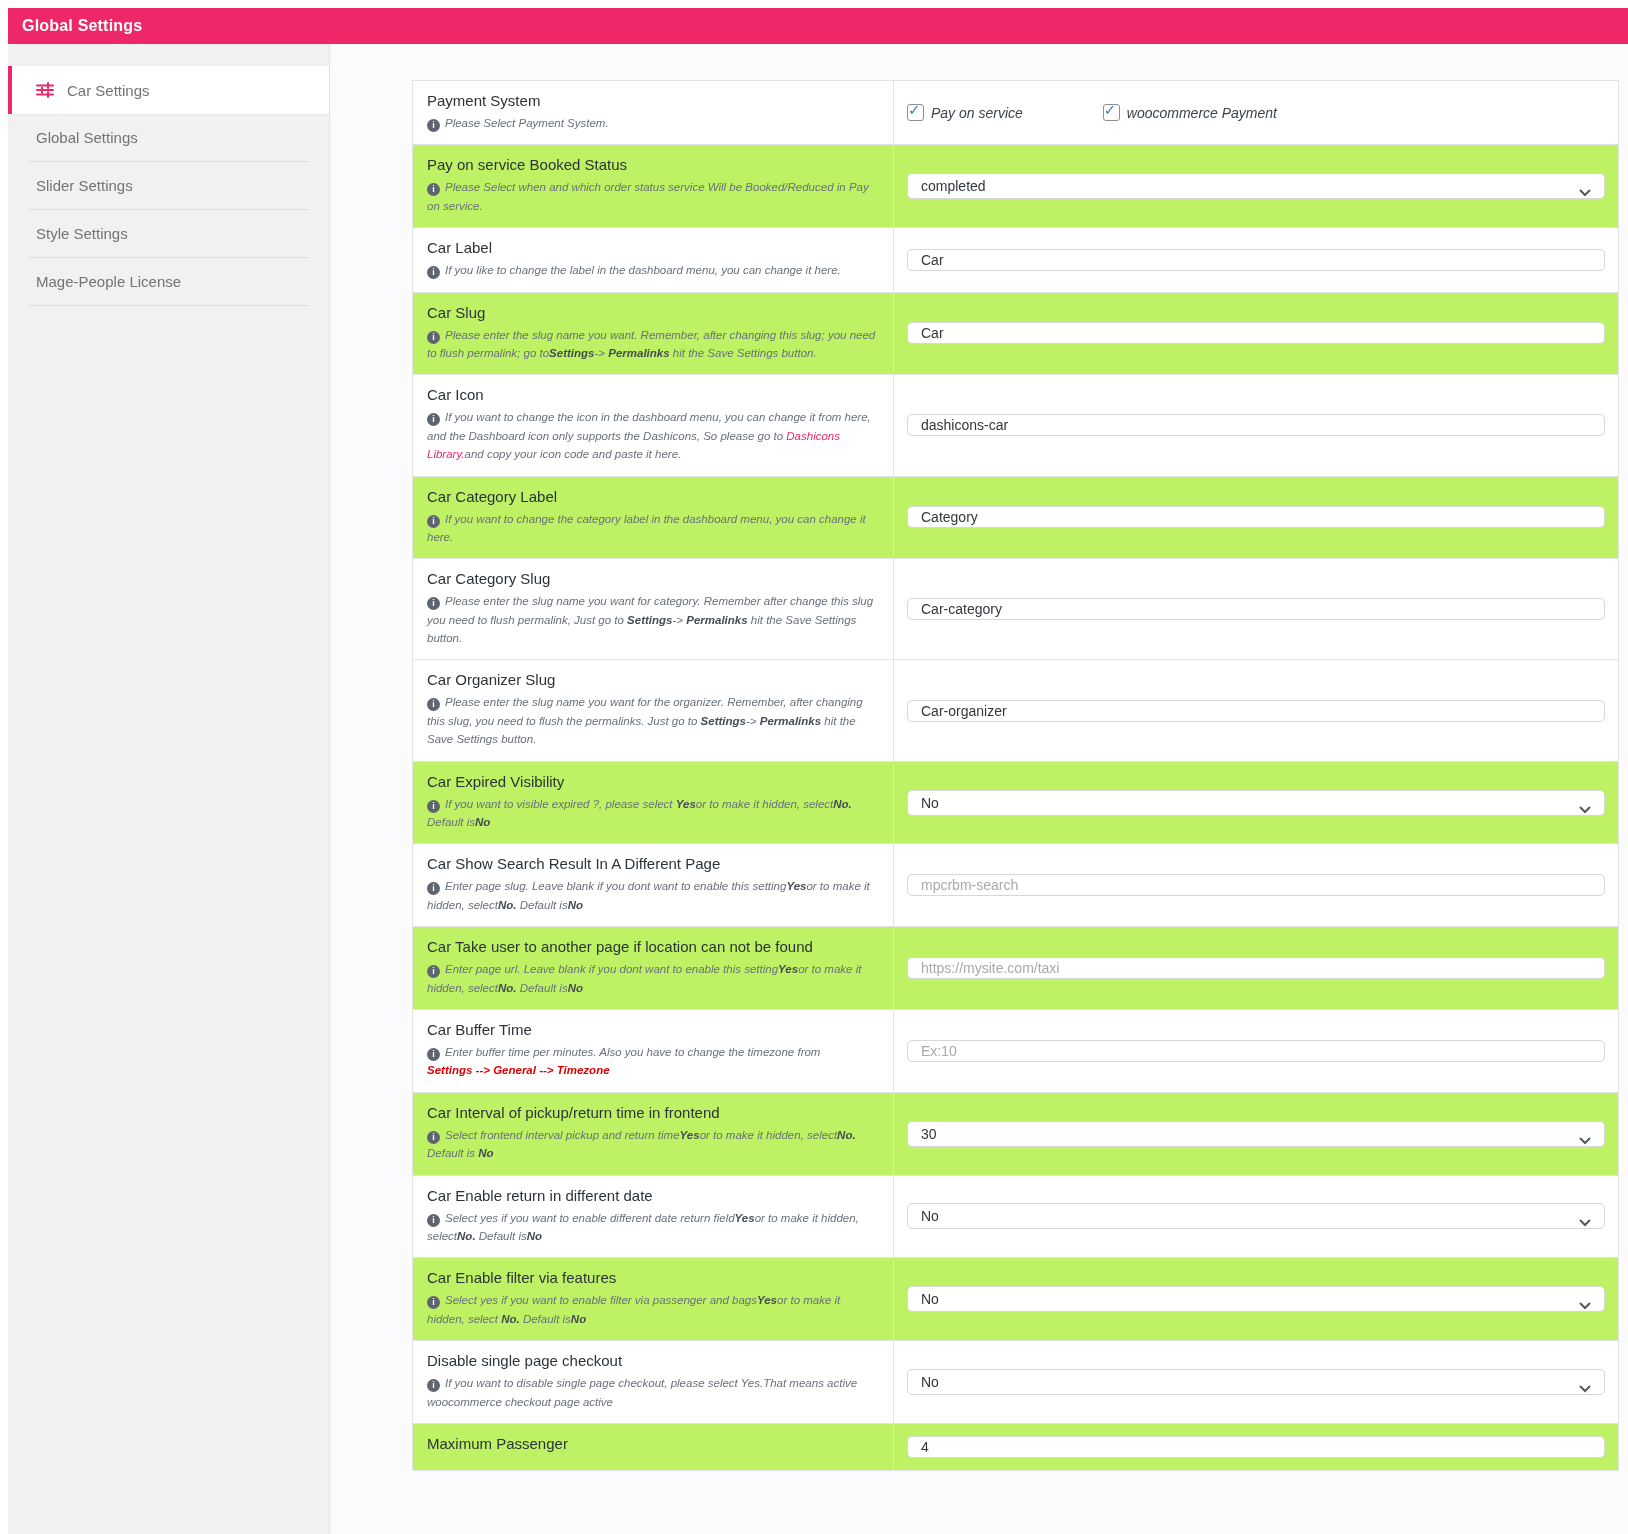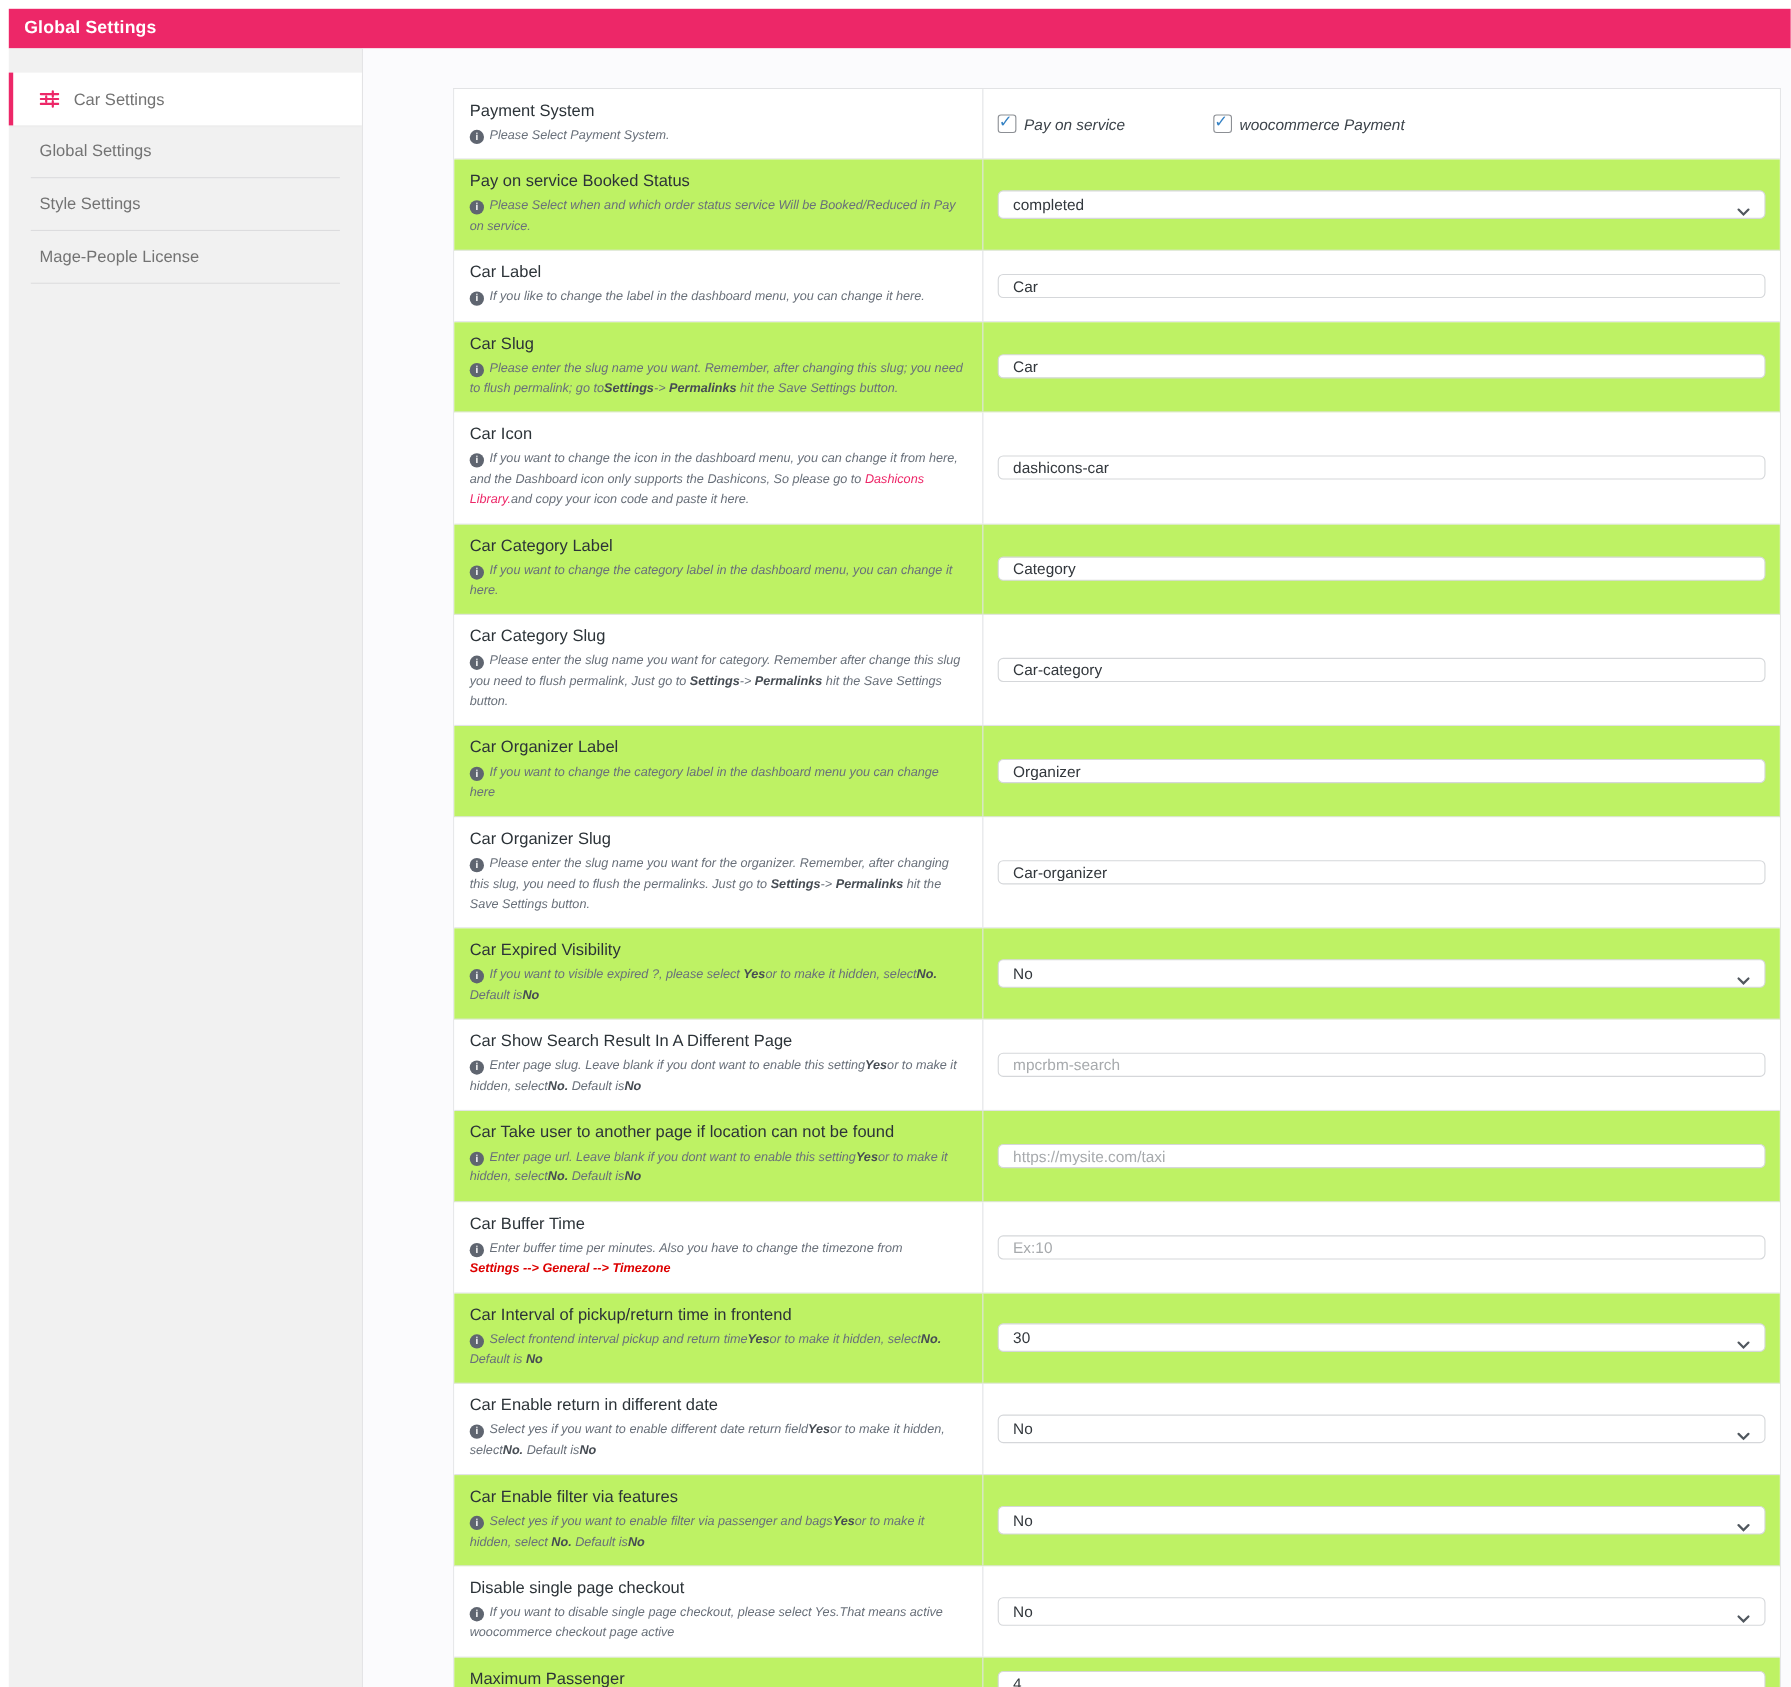--- a/index.html
+++ b/index.html
@@ -98,20 +98,21 @@
           <li class="nav-item active">
             <span class="nav-icon">
               <svg width="18" height="18" viewBox="0 0 18 18" fill="none" stroke="#ed2768" stroke-width="2" stroke-linecap="round">
                 <path d="M1 4.5h16M1 9h16M1 13.5h16"></path>
                 <path d="M12 2v5M6 6.7v5M12 11v5"></path>
               </svg>
             </span>
             <span>Car Settings</span>
           </li>
           <li class="nav-item"><span>Global Settings</span></li>
+          <li class="nav-item"><span>Slider Settings</span></li>
           <li class="nav-item"><span>Style Settings</span></li>
           <li class="nav-item"><span>Mage-People License</span></li>
         </ul>
     </aside>
     <main class="main">
       <div class="settings-table" id="rows">
           <div class="row">
             <div class="cell-label">
               <div class="row-title">Payment System</div>
               <div class="row-desc"><span class="info-icon">i</span><span>Please Select Payment System.</span></div>
@@ -185,29 +186,20 @@
           </div>
           <div class="row">
             <div class="cell-label">
               <div class="row-title">Car Category Slug</div>
               <div class="row-desc"><span class="info-icon">i</span><span>Please enter the slug name you want for category. Remember after change this slug you need to flush permalink, Just go to </span><b>Settings</b><span>-&gt; </span><b>Permalinks</b><span> hit the Save Settings button.</span></div>
             </div>
             <div class="cell-control">
               <input class="text-input" type="text" value="Car-category" style="">
             </div>
           </div>
-          <div class="row alt">
-            <div class="cell-label">
-              <div class="row-title">Car Organizer Label</div>
-              <div class="row-desc"><span class="info-icon">i</span><span>If you want to change the category label in the dashboard menu you can change here</span></div>
-            </div>
-            <div class="cell-control">
-              <input class="text-input" type="text" value="Organizer" style="">
-            </div>
-          </div>
           <div class="row">
             <div class="cell-label">
               <div class="row-title">Car Organizer Slug</div>
               <div class="row-desc"><span class="info-icon">i</span><span>Please enter the slug name you want for the organizer. Remember, after changing this slug, you need to flush the permalinks. Just go to </span><b>Settings</b><span>-&gt; </span><b>Permalinks</b><span> hit the Save Settings button.</span></div>
             </div>
             <div class="cell-control">
               <input class="text-input" type="text" value="Car-organizer" style="">
             </div>
           </div>
           <div class="row alt">

